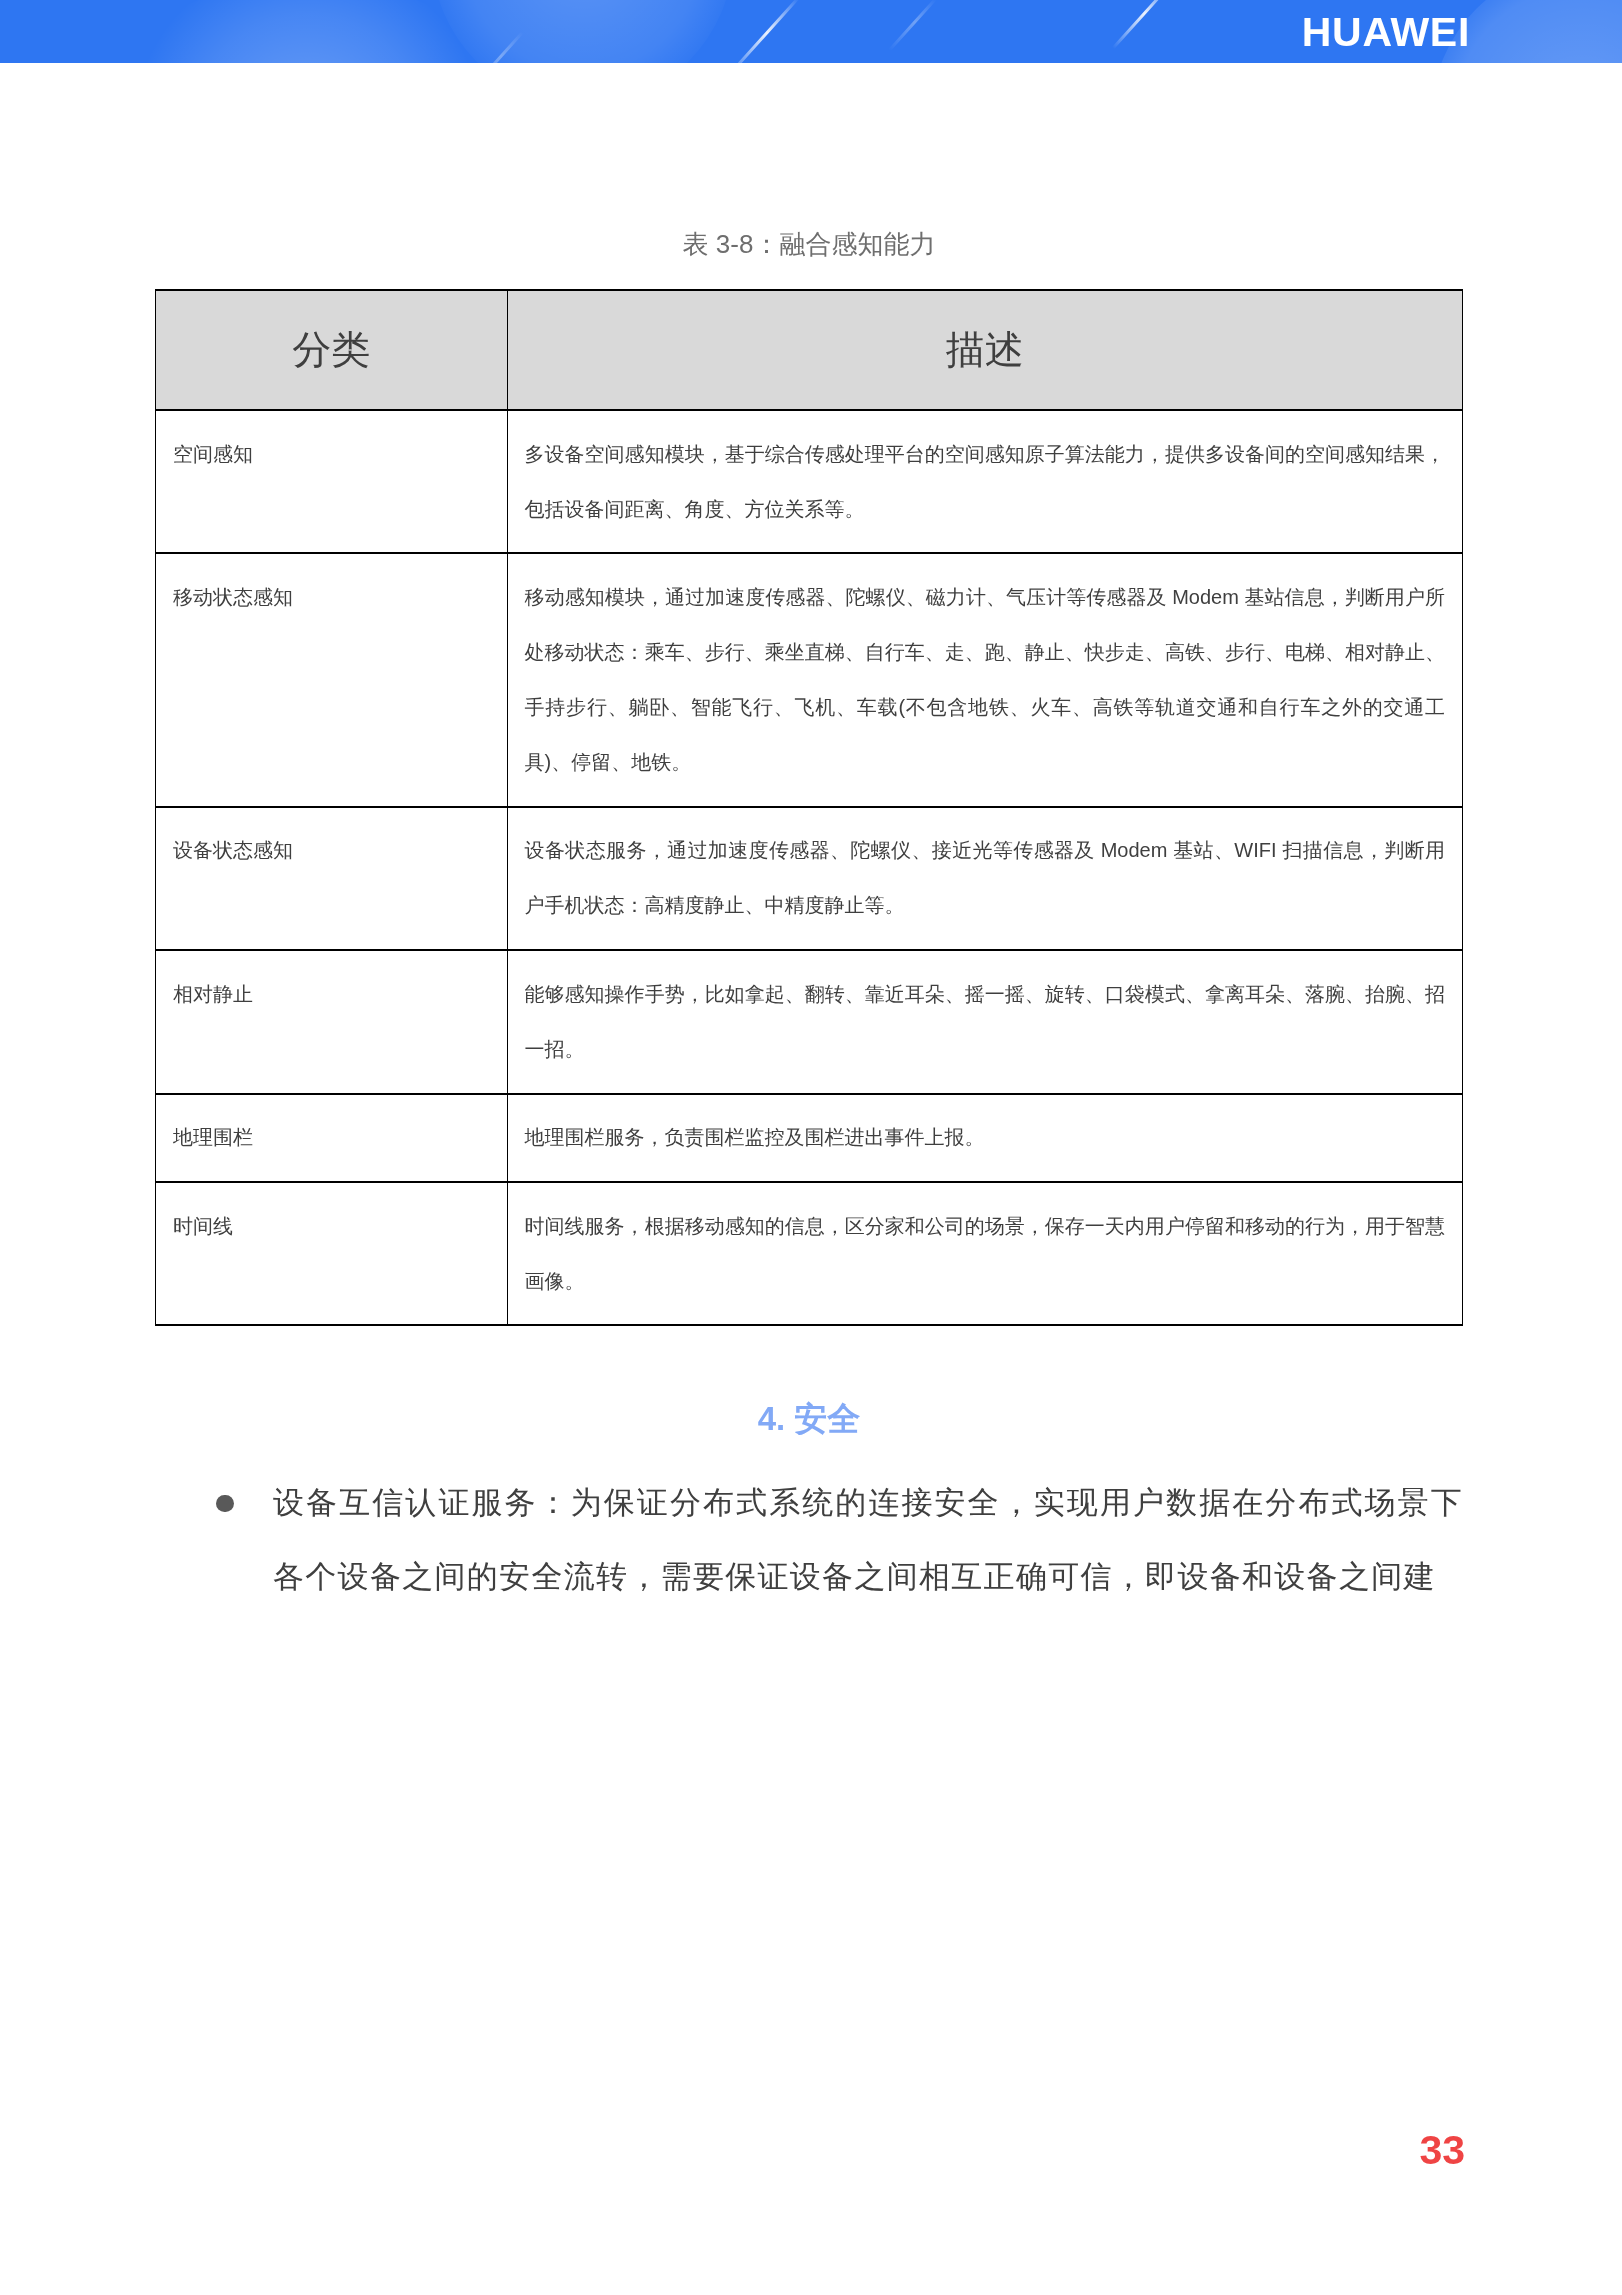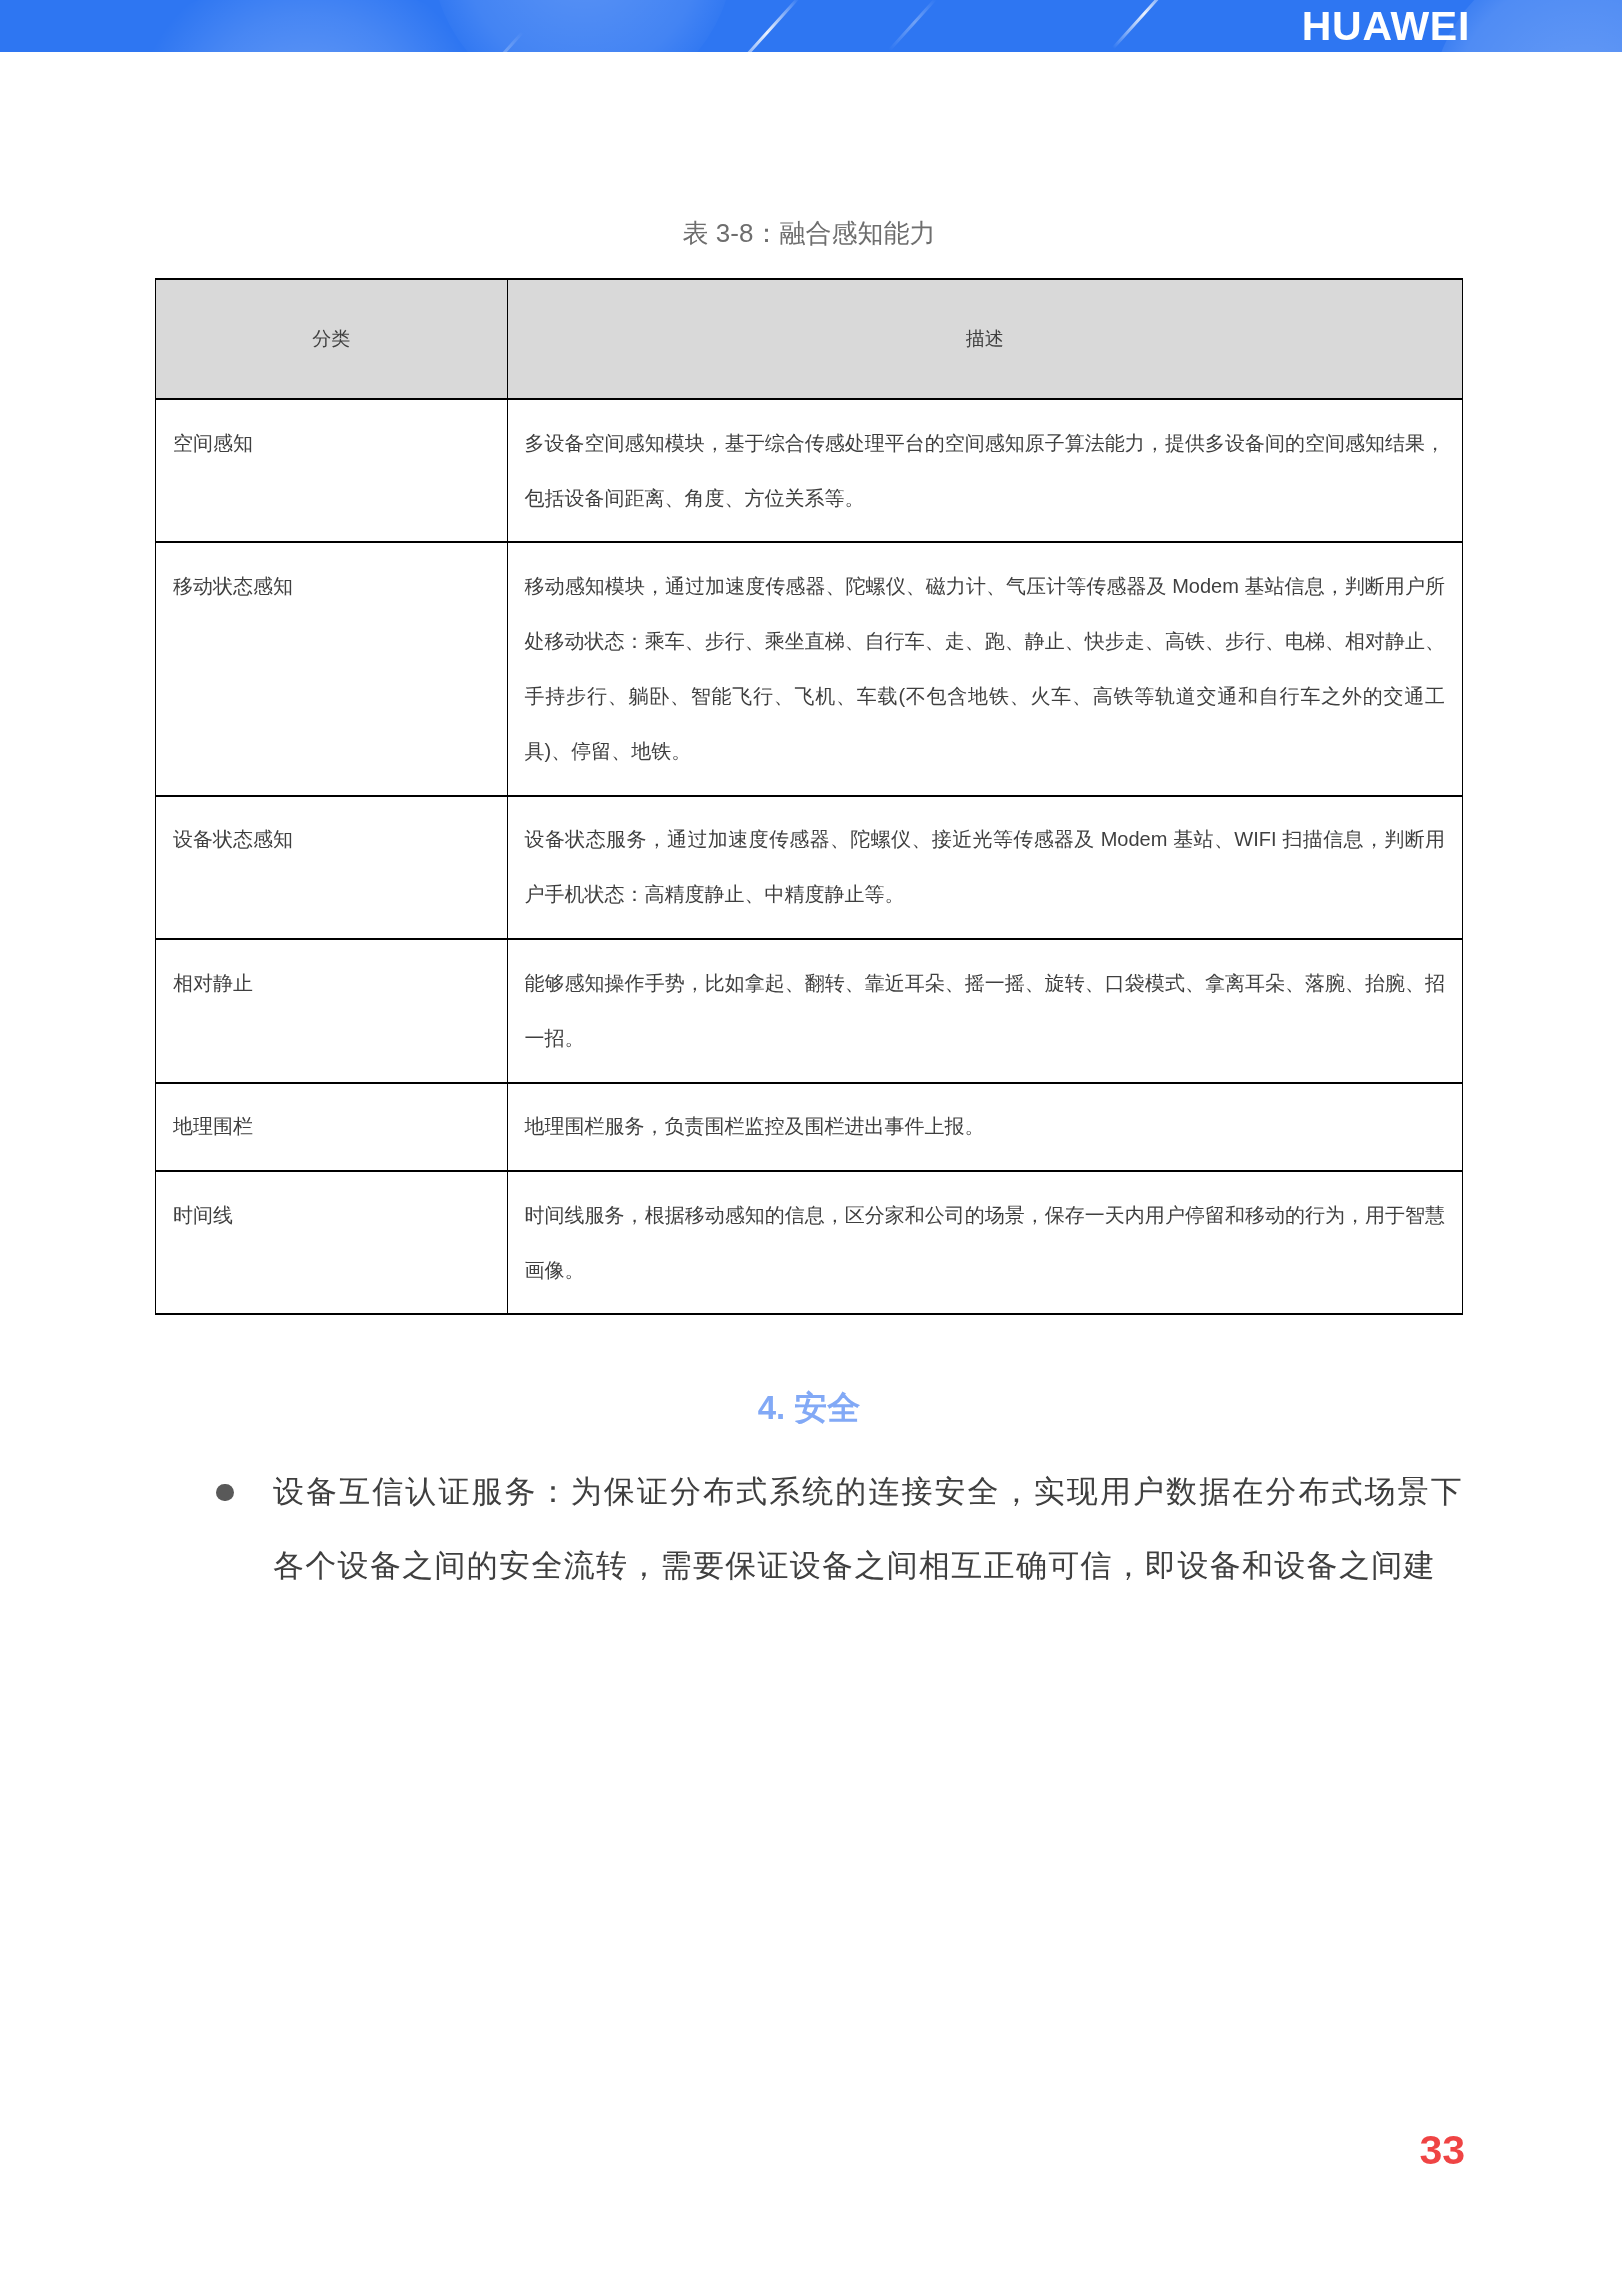--- a/index.html
+++ b/index.html
@@ -4,21 +4,21 @@
 <style>
   html,body { margin:0; padding:0; background:#ffffff; }
   .page {
     position:relative; width:1622px; height:2295px; background:#ffffff;
     overflow:hidden; font-family:"Liberation Sans","DejaVu Sans",sans-serif;
     color:#3f3f3f;
   }
 
   
   .hdr {
-    position:relative; width:100%; height:52px;
+    position:relative; width:100%; height:63px;
     background:#2e76f2; overflow:hidden;
   }
   .blob { position:absolute; border-radius:50%; pointer-events:none; }
   .blob-left {
     left:98px; top:-19.6px; width:419px; height:275px;
     background:radial-gradient(circle at 50% 55%, rgba(255,255,255,0.30) 0%, rgba(255,255,255,0.12) 45%, rgba(255,255,255,0) 68%);
   }
   .blob-top {
     left:432px; top:-196px; width:301px; height:301px;
     background:radial-gradient(circle, rgba(255,255,255,0.22) 0%, rgba(255,255,255,0.10) 55%, rgba(255,255,255,0) 75%);
@@ -47,21 +47,21 @@
   .tbl-title {
     margin-top:164px; text-align:center;
     font-size:26px; line-height:34px; color:#6e6e6e;
   }
 
   table.cap {
     margin-top:28px; width:100%; border-collapse:collapse; table-layout:fixed;
   }
   table.cap col.c1 { width:26.9%; }
   table.cap th {
-    background:#d9d9d9; font-weight:400; font-size:19px; line-height:34px;
+    background:#d9d9d9; font-weight:400; font-size:39px; line-height:34px;
     padding:42px 6.5px; text-align:center; color:#3f3f3f;
     border:1.3px solid #000; border-top-width:2px; border-bottom-width:2px;
   }
   table.cap td {
     font-size:20px; line-height:55px; padding:15.7px 17px; vertical-align:top;
     color:#3f3f3f; text-align:justify;
     border:1.3px solid #000; border-top-width:2px; border-bottom-width:2px;
   }
   table.cap td.cat { text-align:left; }
 

